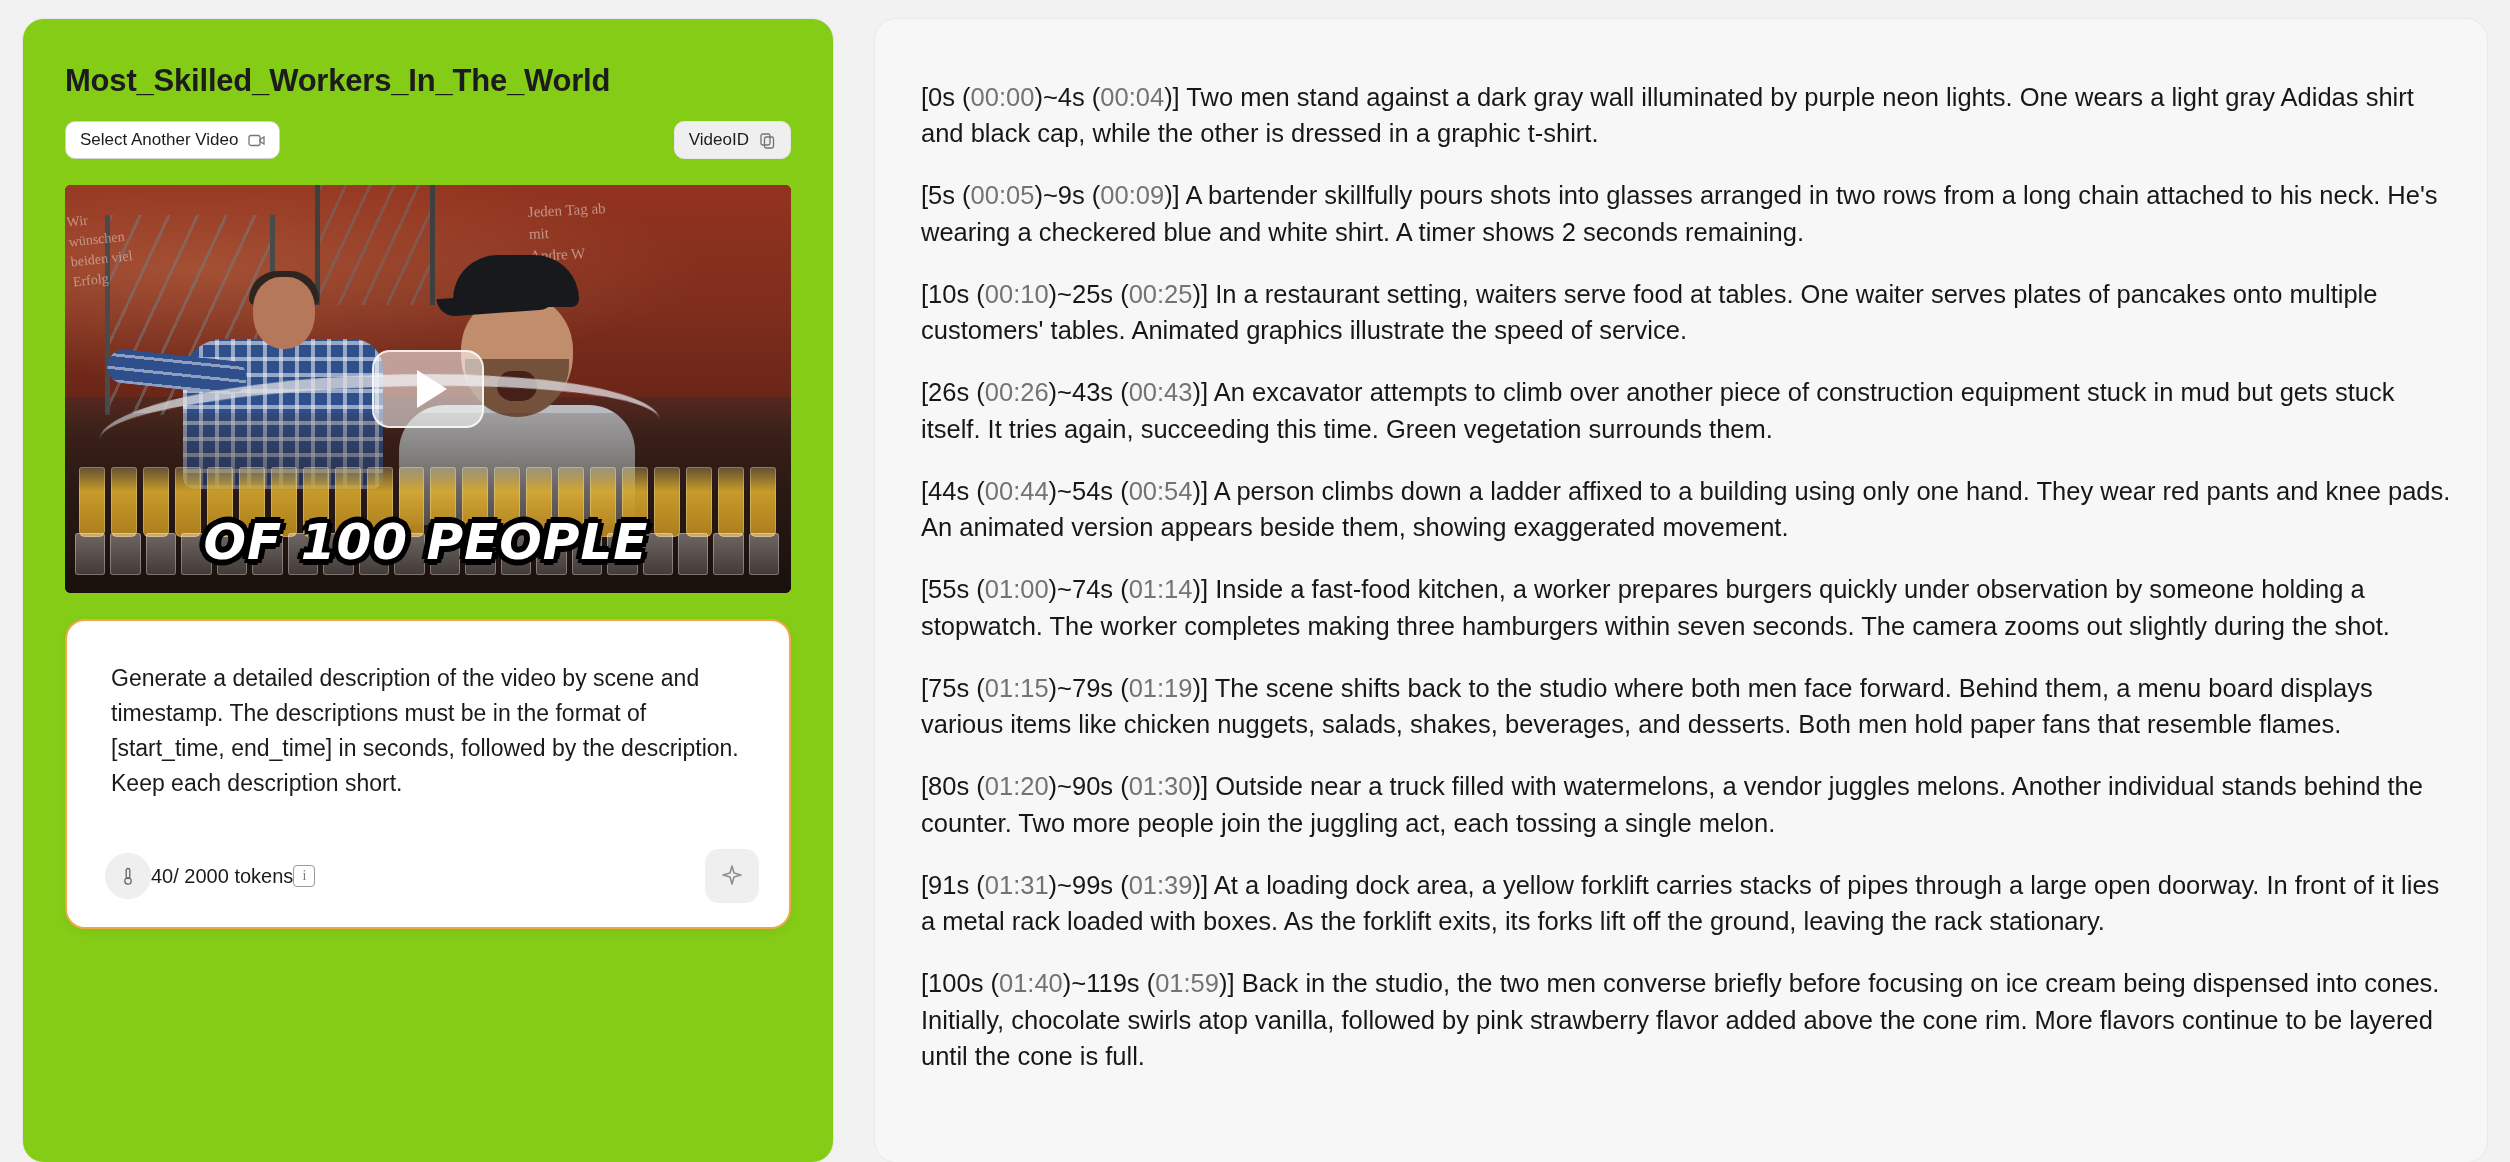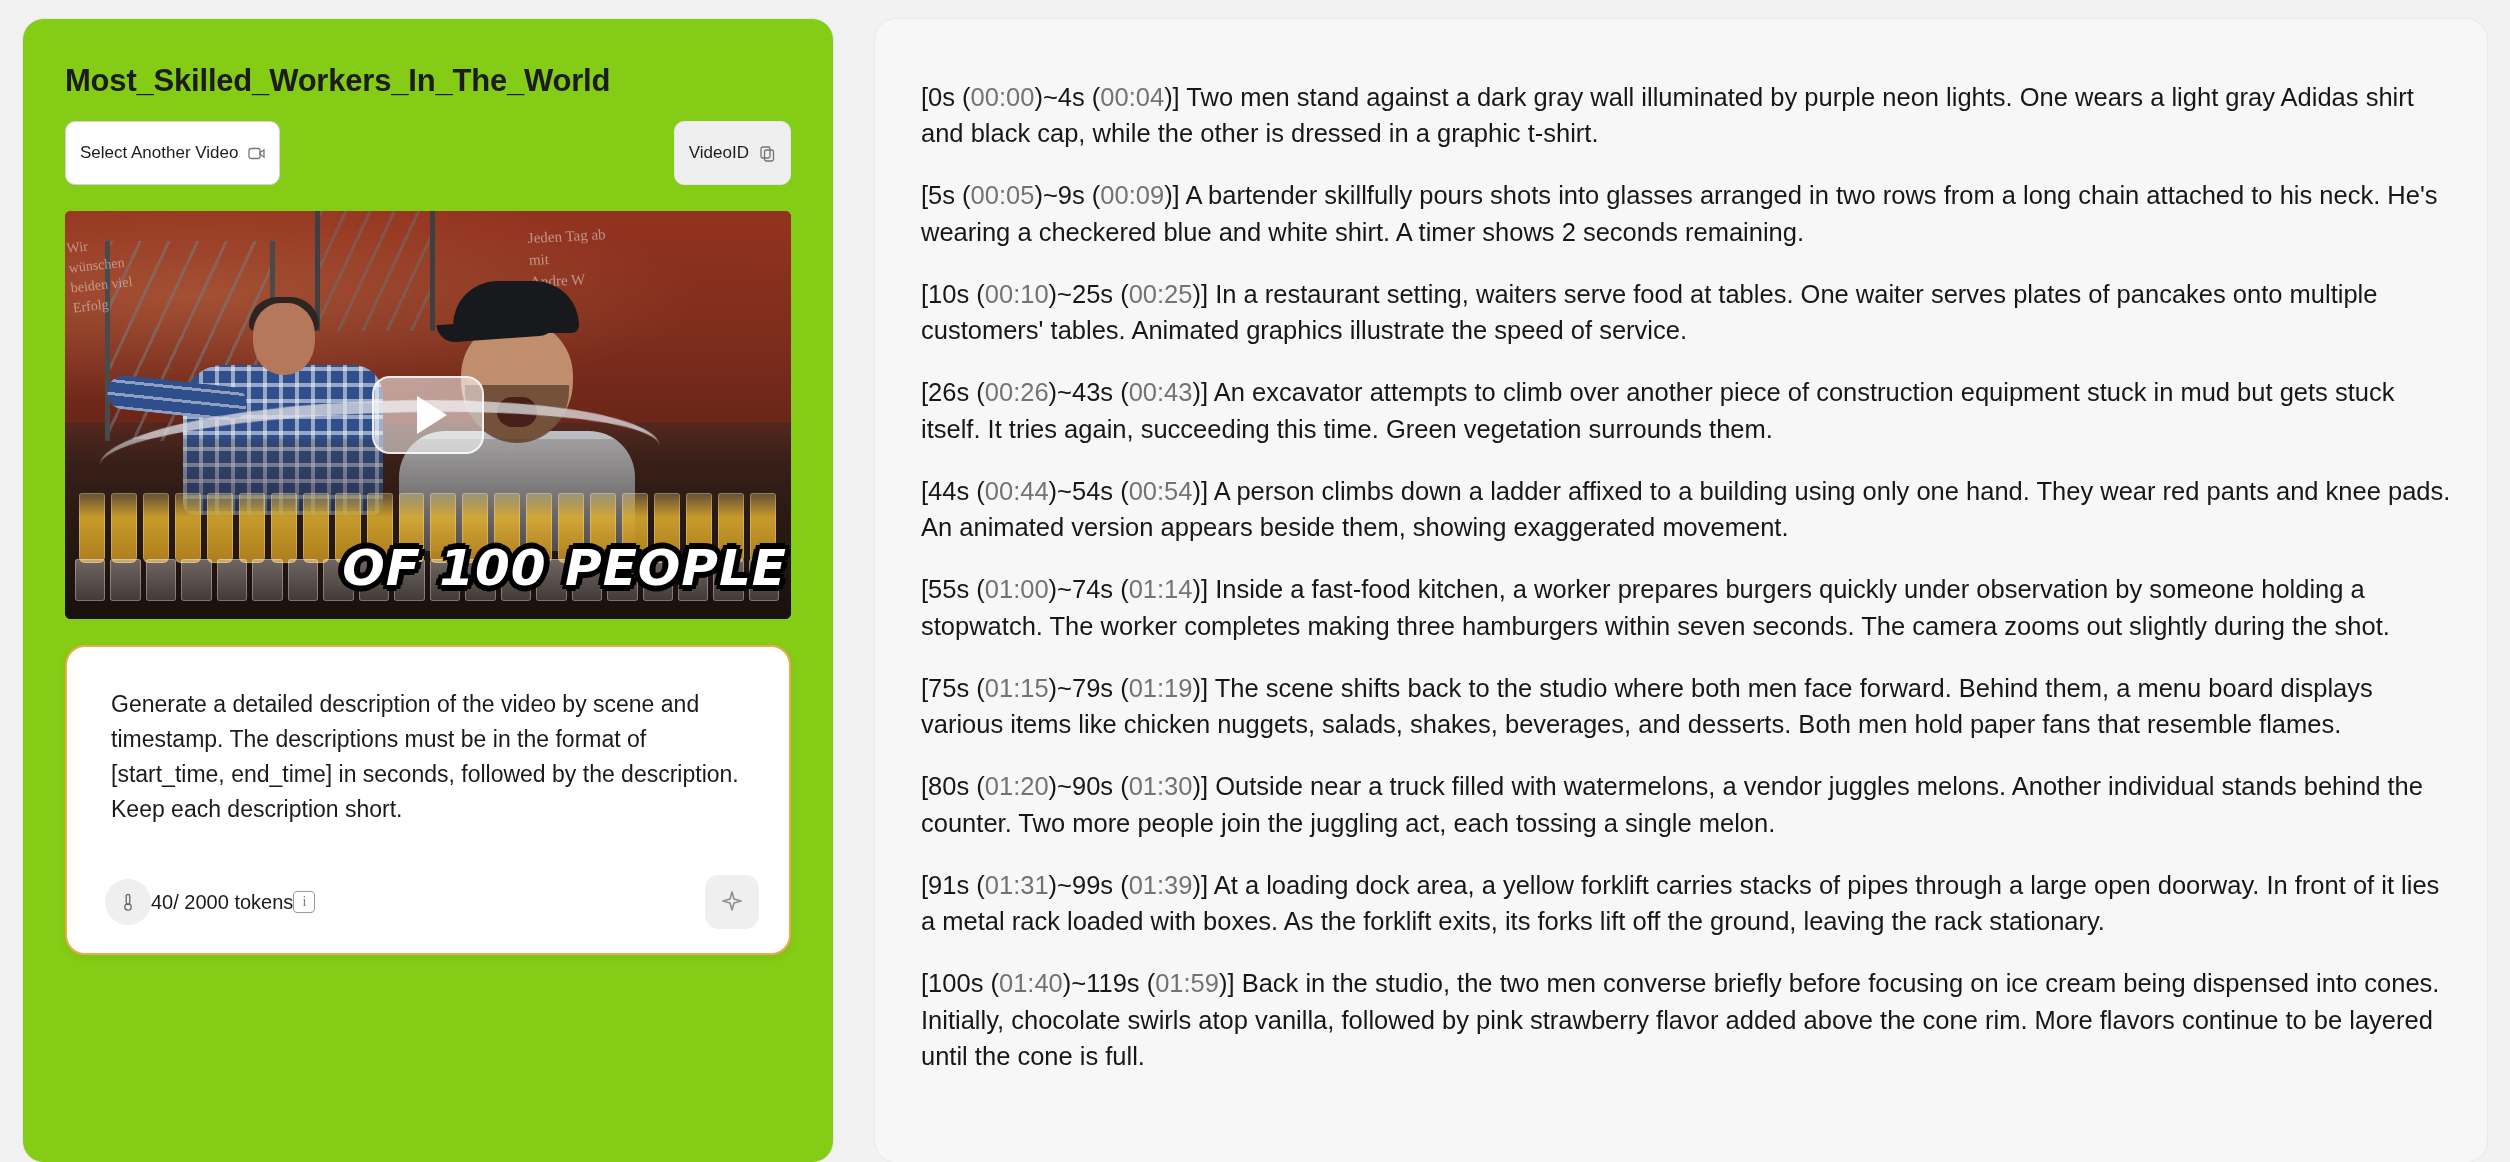--- a/index.html
+++ b/index.html
@@ -45,21 +45,21 @@
   }
   .pill {
     display: inline-flex;
     align-items: center;
     gap: 10px;
     border: 1px solid #d2d2d2;
     border-radius: 10px;
     background: #fff;
     font-size: 17px;
     color: #1c1c1c;
-    padding: 21px 14px;
+    padding: 8px 14px;
     cursor: pointer;
     white-space: nowrap;
   }
   .pill.soft {
     background: #efefef;
     border-color: #e4e4e4;
   }
   .pill-icon {
     display: inline-block;
     width: 17px; height: 17px;
@@ -195,21 +195,21 @@
   }
   .vf-chain {
     position:absolute; left: 34px; top: 190px; width: 560px; height: 66px;
     border-top: 12px solid rgba(225,225,230,.75);
     border-radius: 60% 60% 0 0 / 100% 100% 0 0;
     transform: rotate(-2deg);
     filter: blur(.3px);
   }
   .vf-caption {
     position:absolute; left: 0; right: 4px; bottom: 22px;
-    text-align:right;
+    text-align:center;
     font-family: "DejaVu Sans", sans-serif;
     font-weight: bold;
     font-style: italic;
     font-size: 50px;
     color: #fff;
     letter-spacing: 1px;
     text-shadow:
       -4px -4px 0 #000, 4px -4px 0 #000, -4px 4px 0 #000, 4px 4px 0 #000,
       0 6px 0 #000, 6px 0 0 #000, -6px 0 0 #000, 0 -6px 0 #000;
   }

